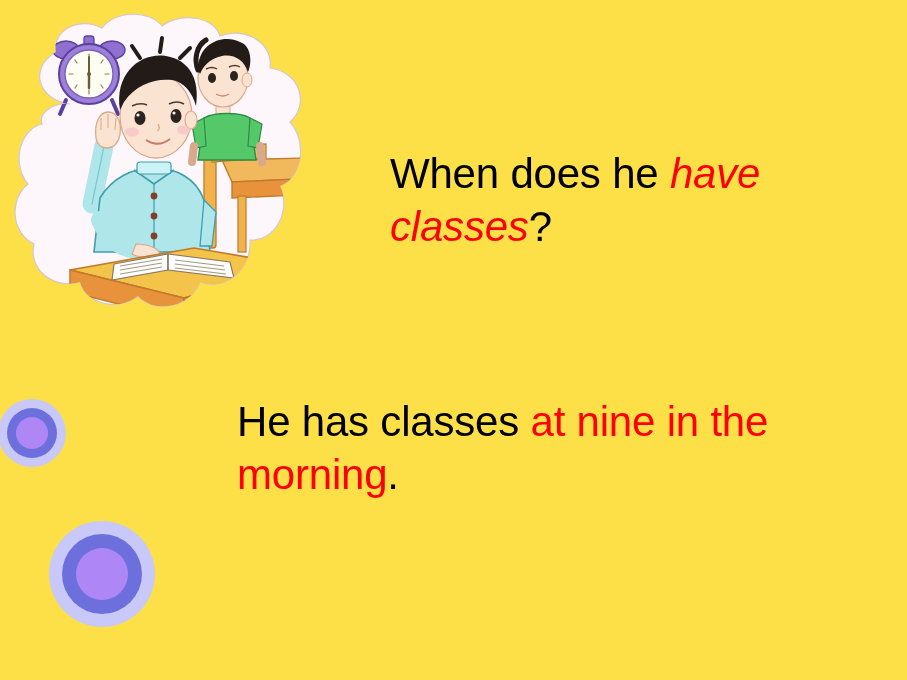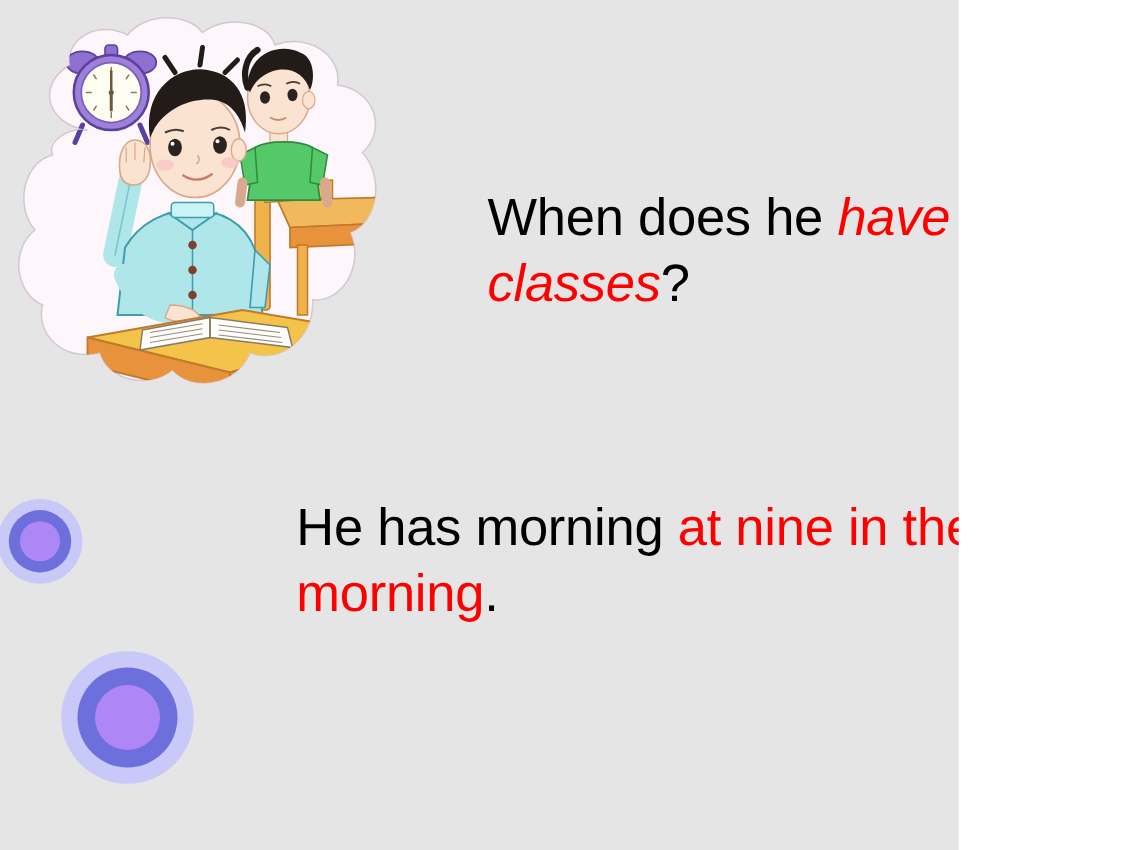--- a/index.html
+++ b/index.html
@@ -6,23 +6,23 @@
   html, body {
     margin: 0;
     padding: 0;
     background: #ffffff;
   }
   body {
     font-family: "Liberation Sans", sans-serif;
   }
   .slide {
     position: relative;
-    width: 767px;
+    width: 907px;
     height: 680px;
-    background: #e5e5e5;
+    background: #fde047;
     overflow: hidden;
   }
 
   
   .illustration {
     position: absolute;
     left: 8px;
     top: 8px;
     width: 320px;
     height: 368px;
@@ -314,21 +314,21 @@
 
       </g>
     </svg>
   </div>
 
   <div class="question-text">
     <span>When does he </span><span class="hl-i">have classes</span><span>?</span>
   </div>
 
   <div class="answer-text">
-    <span>He has morning </span><span class="hl">at nine in the morning</span><span>.</span>
+    <span>He has classes </span><span class="hl">at nine in the morning</span><span>.</span>
   </div>
 
   <div class="ring ring-top">
     <span class="mid"></span>
     <span class="core"></span>
   </div>
   <div class="ring ring-bottom">
     <span class="mid"></span>
     <span class="core"></span>
   </div>

